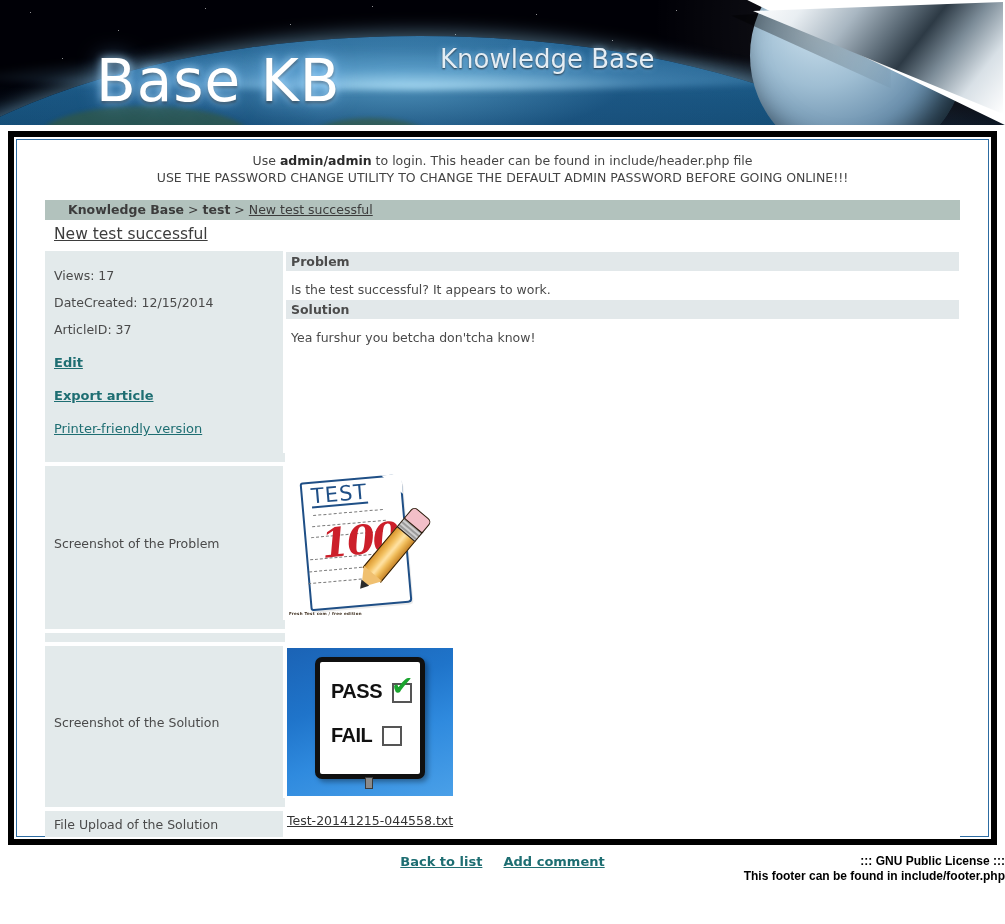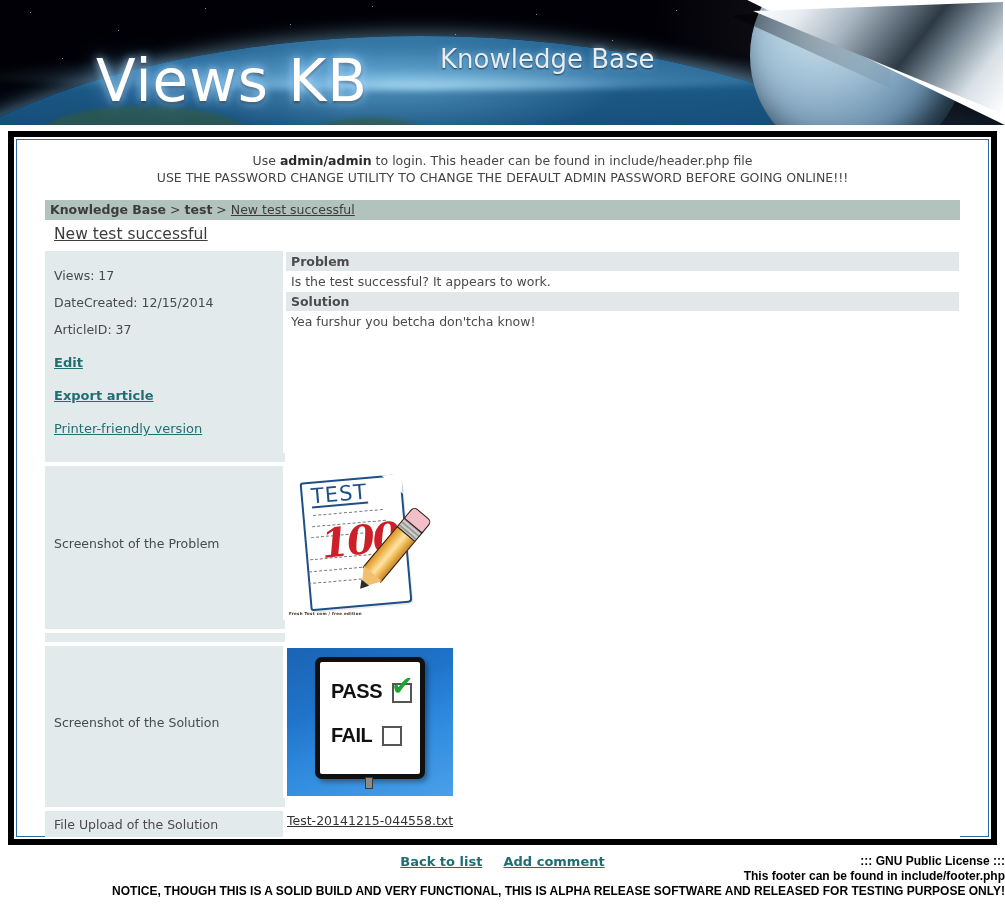--- a/index.html
+++ b/index.html
@@ -164,21 +164,21 @@
     padding-top: 4px;
   }
   .sitenotice b { color: #2b2b2b; }
 
   
   .crumbbar {
     margin-top: 14px;
     background: #b2c2bd;
     height: 20px;
     line-height: 20px;
-    padding-left: 5px;
+    padding-left: 23px;
     font-size: 12.5px;
     color: #3c3c3c;
     white-space: nowrap;
   }
   .crumbbar a {
     color: #3c3c3c;
     text-decoration: none;
     font-weight: bold;
   }
   .crumbbar a.cur {
@@ -237,20 +237,21 @@
     background: #e2e8ea;
     font-weight: bold;
     color: #4c4c4c;
     padding: 2px 0 2px 5px;
     font-size: 12.5px;
   }
   .sec-body {
     background: #ffffff;
     padding: 3px 0 3px 5px;
     color: #4a4a4a;
+    margin-top: 8px;
   }
   .media-cell { background: #ffffff; padding: 2px 0 2px 2px; }
   .file-cell  { background: #ffffff; padding: 2px 0 2px 2px; }
   .file-cell a {
     color: #333333;
     text-decoration: underline;
     font-size: 12.5px;
   }
 
   
@@ -482,21 +483,21 @@
   </div>
   <div class="banner-glow"></div>
   <div class="banner-moon"></div>
 
   <div class="banner-curl">
     <div class="curl-tri"></div>
     <div class="curl-shadow"></div>
     <div class="curl-metal"></div>
   </div>
 
-  <div class="banner-title">Views KB</div>
+  <div class="banner-title">Base KB</div>
   <div class="banner-sub">
     <div>Knowledge Base</div>
   </div>
 </div>
 
 <div class="outerbox">
 <div class="innerbox">
 
   <div class="sitenotice">
     <div><span>Use </span><b>admin/admin</b><span> to login. This header can be found in include/header.php file</span></div>
@@ -647,14 +648,13 @@
     <a href="#">Back to list</a>
     <a href="#">Add comment</a>
   </div>
 
 </div>
 </div>
 
 <div class="footer">
   <div>::: GNU Public License :::</div>
   <div>This footer can be found in include/footer.php</div>
-  <div>NOTICE, THOUGH THIS IS A SOLID BUILD AND VERY FUNCTIONAL, THIS IS ALPHA RELEASE SOFTWARE AND RELEASED FOR TESTING PURPOSE ONLY!</div>
 </div>
 
 </body></html>

